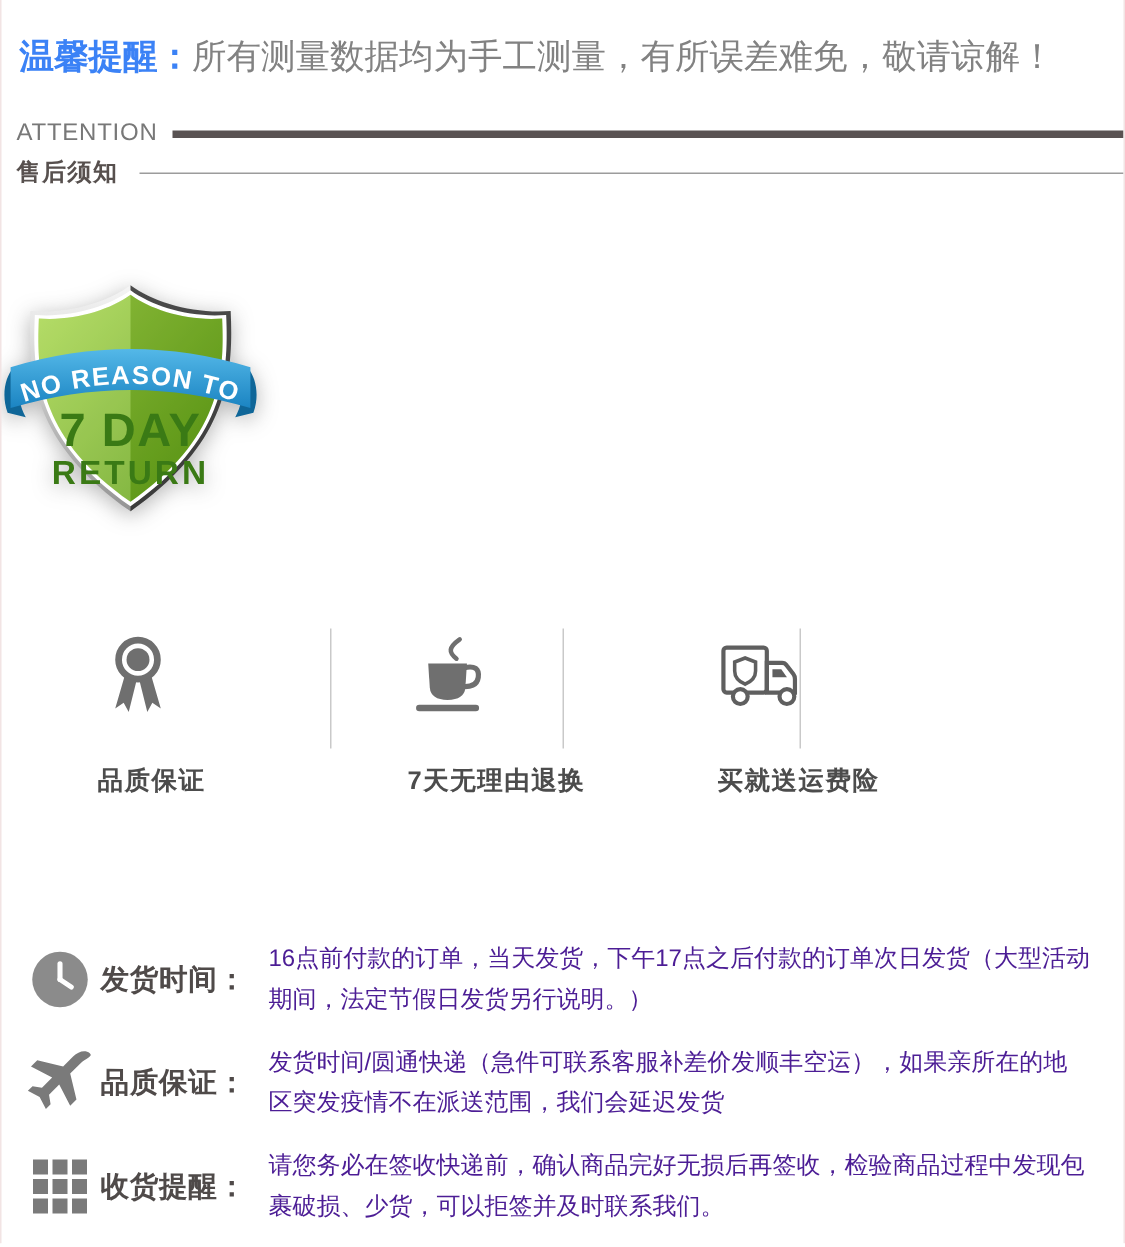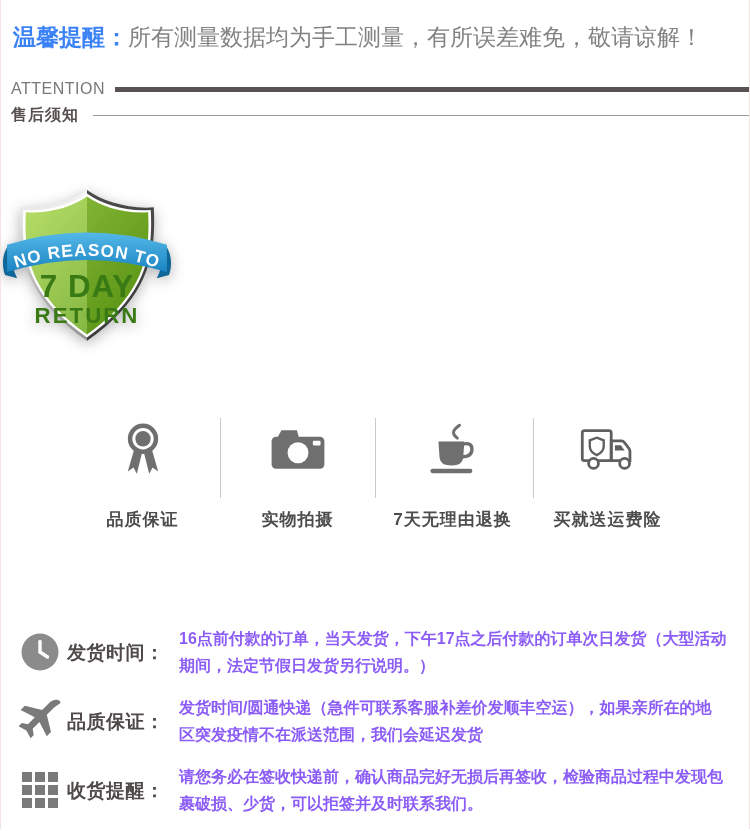--- a/index.html
+++ b/index.html
@@ -24,33 +24,33 @@
   .att-cn{font-size:16px;font-weight:bold;color:#57504e;letter-spacing:1px;}
   .att-thin{flex:1;height:1px;background:#9c9c9c;margin-left:14px;}
 
   
   .badge-wrap{margin-top:54px;}
   .badge-wrap svg{filter:drop-shadow(0 3px 7px rgba(90,90,90,.45));}
 
   
   .services{position:relative;width:620px;margin:50px auto 0 auto;}
   .svc-cols{display:flex;}
-  .svc-col{flex:1;display:flex;flex-direction:column;align-items:center;}
+  .svc-col{flex:1;display:flex;flex-direction:column;align-items:flex-start;}
   .svc-iconbox{height:88px;display:flex;align-items:center;justify-content:center;}
   .svc-label{margin-top:14px;font-size:17px;font-weight:600;color:#4c4c4c;letter-spacing:1px;}
   .svc-divider{position:absolute;top:12px;width:1px;height:80px;background:#c9c9c9;}
   .svc-divider.d1{left:25%;} .svc-divider.d2{left:50%;} .svc-divider.d3{left:75.5%;}
 
   
   .shipping{margin-top:94px;padding:0 14px 0 16px;}
   .ship-row{display:flex;align-items:center;margin-bottom:15px;}
   .ship-iconbox{width:46px;flex:0 0 46px;display:flex;justify-content:center;align-items:center;margin-right:4px;}
   .ship-content{display:flex;align-items:center;flex:1;}
   .ship-label{flex:0 0 112px;font-size:19px;font-weight:bold;color:#4f4a49;line-height:27px;letter-spacing:.5px;}
-  .ship-text{width:548px;font-size:16px;color:#8b5cf6;line-height:27px;font-weight:bold;}
+  .ship-text{width:548px;font-size:16px;color:#4c1d95;line-height:27px;}
 
   
   .grid-icon{display:grid;grid-template-columns:repeat(3,10px);grid-template-rows:repeat(3,10px);gap:3px;}
   .grid-icon span{background:#7a7a7a;display:block;}
 </style>
 </head>
 <body>
 
 <div class="page">
 
@@ -126,31 +126,20 @@
             <circle cx="24" cy="17" r="11.5" fill="none" stroke="#6f6f6f" stroke-width="4"></circle>
             <circle cx="24" cy="17" r="6.8" fill="#6f6f6f"></circle>
             <path d="M16,27 L10.5,46 L15.5,42.5 L18.5,48 L23,30 Z" fill="#6f6f6f"></path>
             <path d="M32,27 L37.5,46 L32.5,42.5 L29.5,48 L25,30 Z" fill="#6f6f6f"></path>
           </svg>
         </div>
         <div class="svc-label">品质保证</div>
       </div>
       <div class="svc-col">
         <div class="svc-iconbox">
-          <svg width="58" height="44" viewBox="0 0 52 40">
-            <path d="M7,9 L11,2 L25,2 L27,9 Z" fill="#6f6f6f"></path>
-            <rect x="2" y="8" width="48" height="29" rx="4" fill="#6f6f6f"></rect>
-            <circle cx="26" cy="22.5" r="9.5" fill="#ffffff"></circle>
-            <rect x="39.5" y="11.5" width="7" height="4.5" rx="1" fill="#ffffff"></rect>
-          </svg>
-        </div>
-        <div class="svc-label">实物拍摄</div>
-      </div>
-      <div class="svc-col">
-        <div class="svc-iconbox">
           <svg width="56" height="56" viewBox="0 0 52 50">
             <path d="M32,2 C25,7 25,10 30,14" fill="none" stroke="#6f6f6f" stroke-width="2.8" stroke-linecap="round"></path>
             <path d="M35,19.5 Q44.5,17.5 43.5,25.5 Q42.5,32.5 32,31" fill="none" stroke="#6f6f6f" stroke-width="3.2"></path>
             <path d="M12.5,17 L36.5,17 L35.5,32 Q34.8,39.5 24.5,39.5 Q14.2,39.5 13.5,32 Z" fill="#6f6f6f"></path>
             <path d="M7,44.5 L42,44.5" stroke="#6f6f6f" stroke-width="4" stroke-linecap="round"></path>
           </svg>
         </div>
         <div class="svc-label">7天无理由退换</div>
       </div>
       <div class="svc-col">

